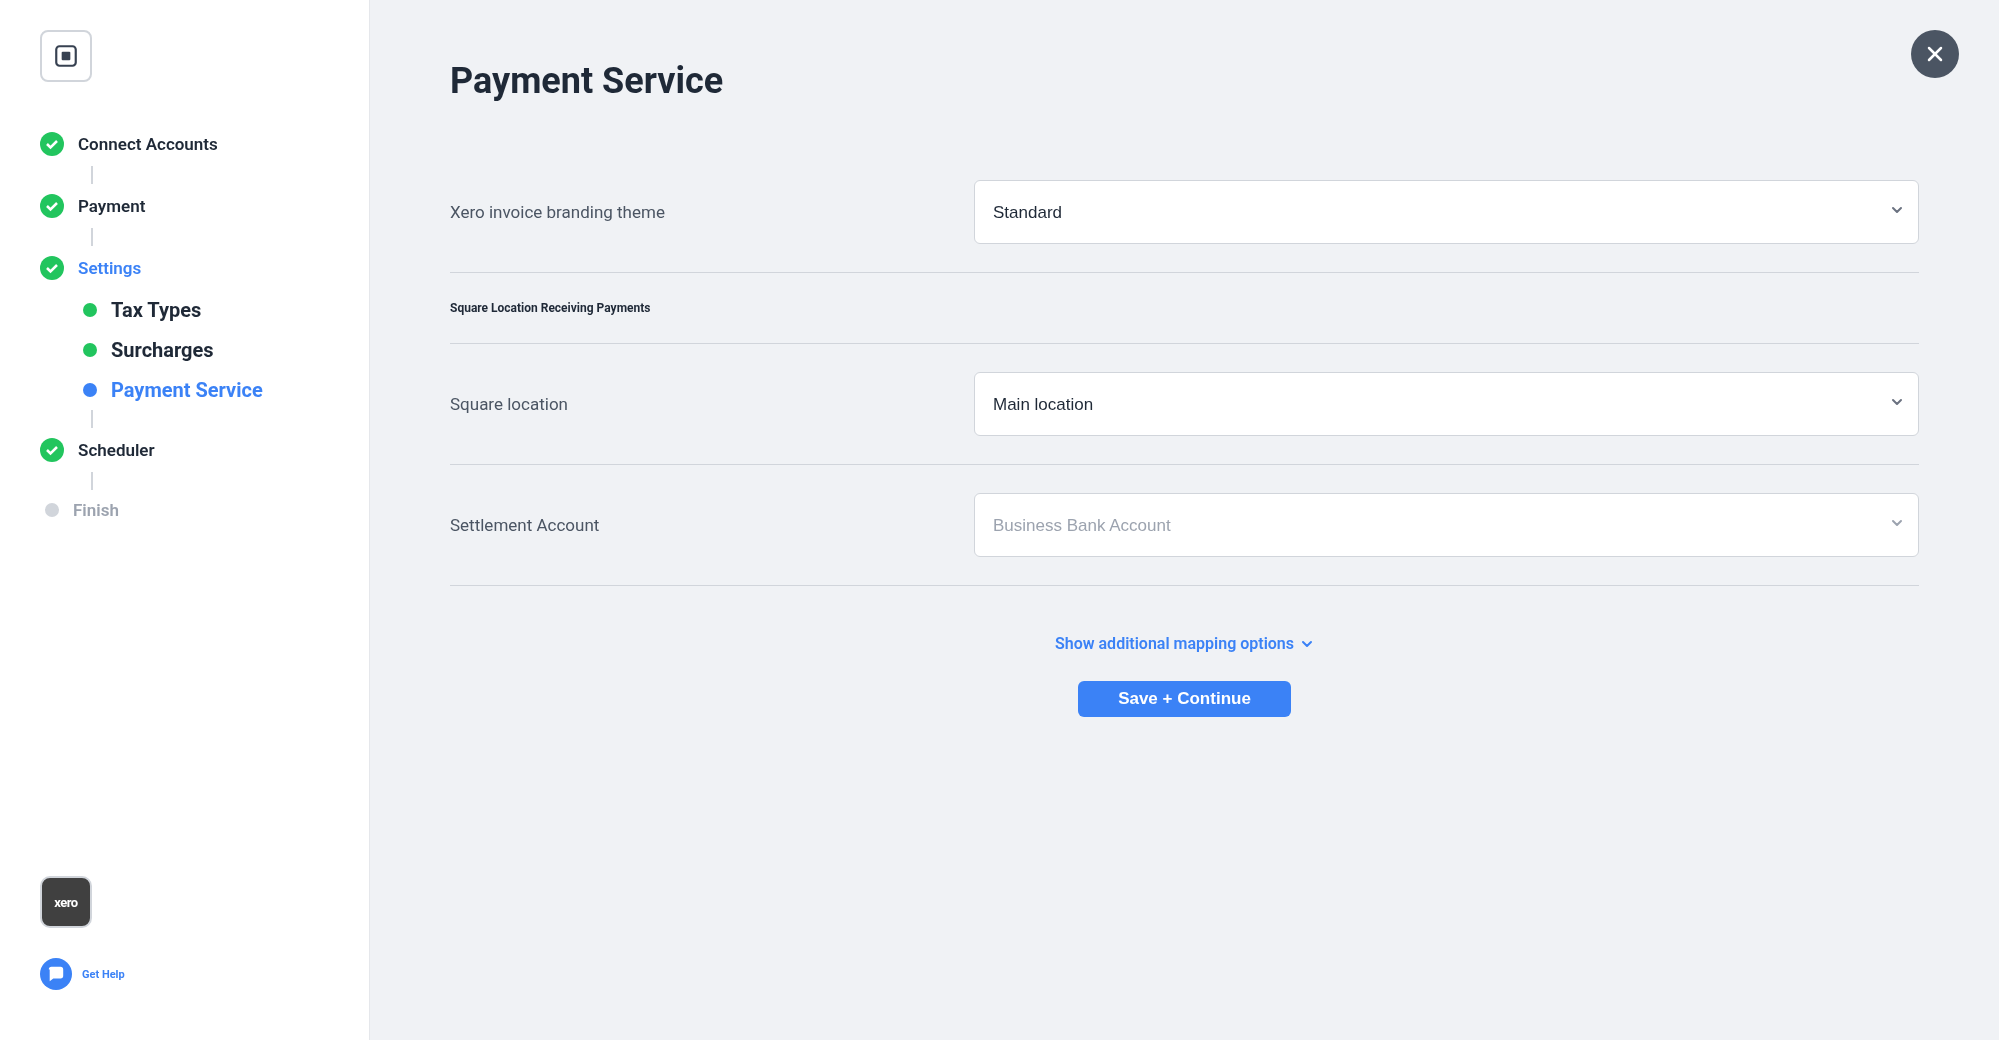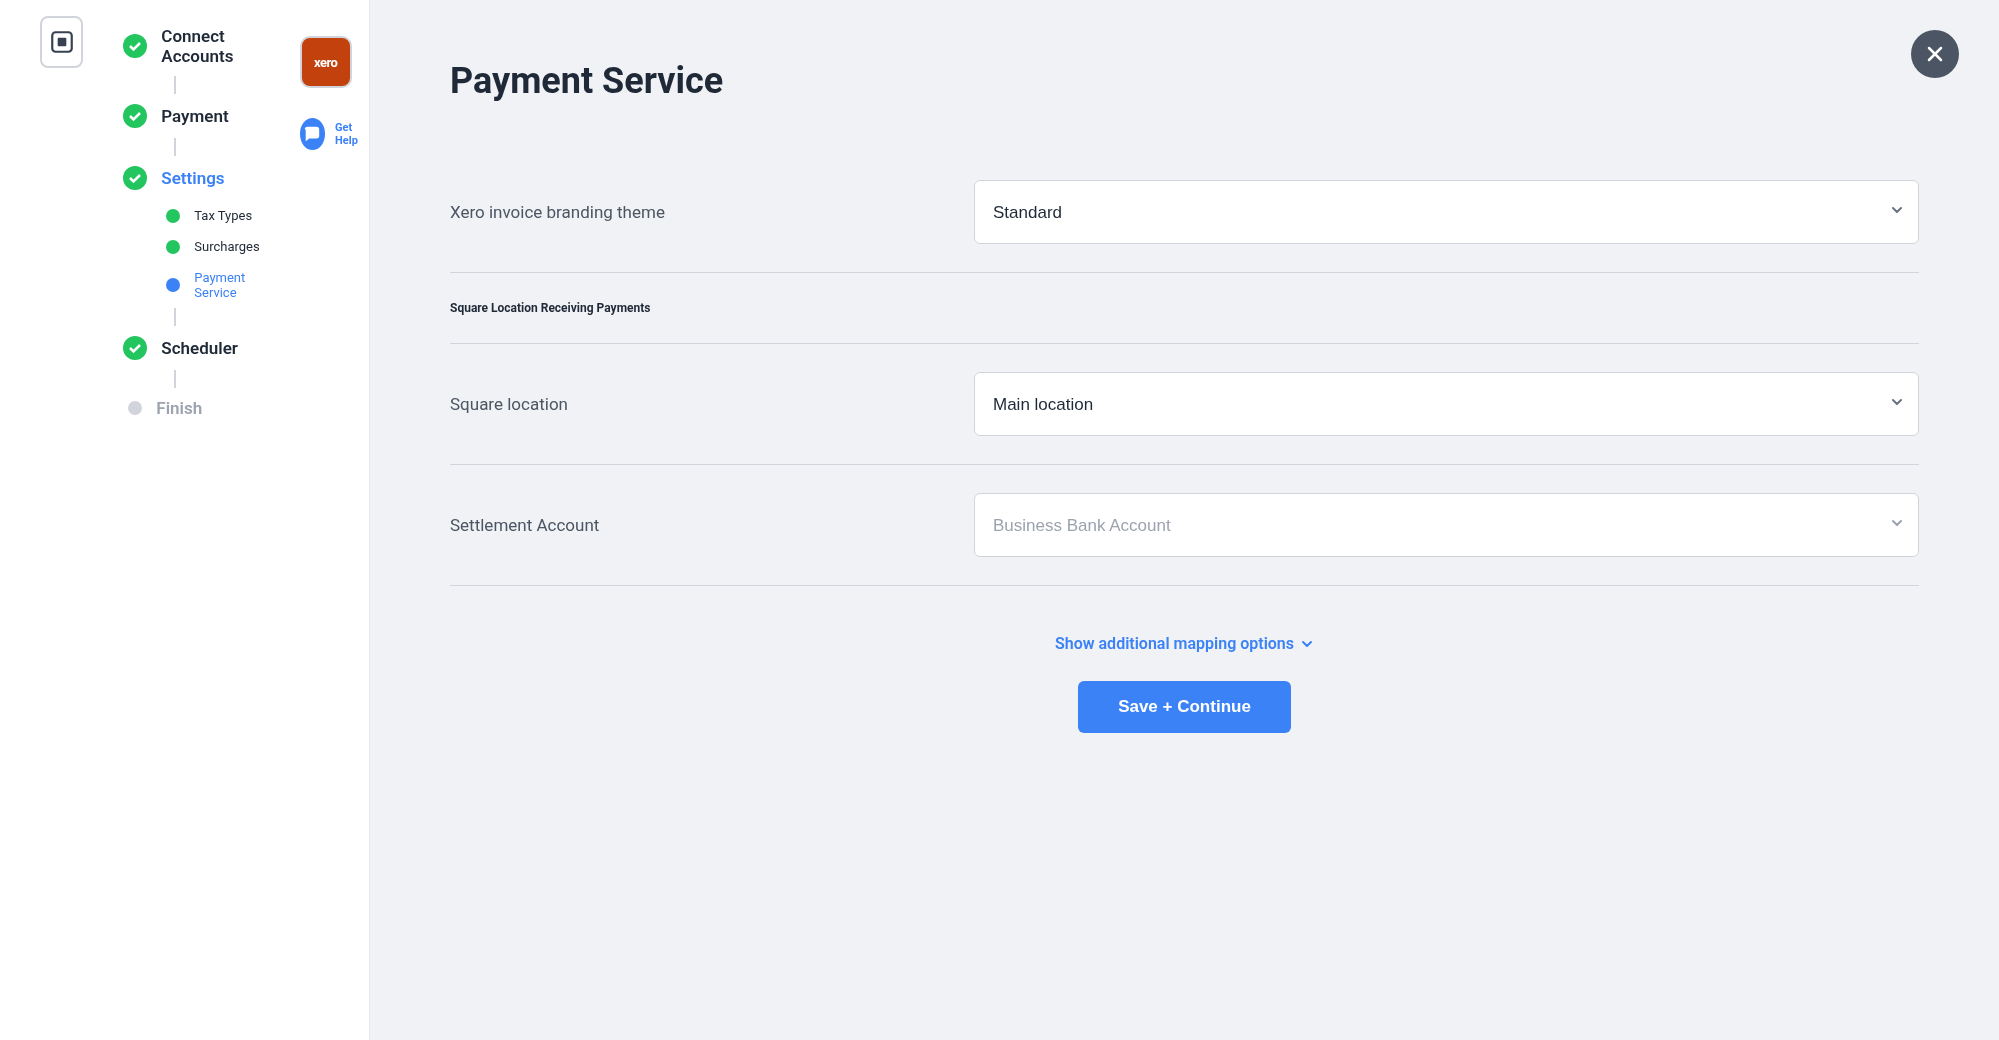--- a/index.html
+++ b/index.html
@@ -10,22 +10,22 @@
       height: 100vh;
       overflow: hidden;
     }
 
     
     .sidebar {
       width: 370px;
       min-width: 370px;
       background: #ffffff;
       display: flex;
-      flex-direction: row;
-      padding: 16px 0;
+      flex-direction: column;
+      padding: 30px 0;
       border-right: 1px solid #e5e7eb;
       position: relative;
       height: 100%;
     }
 
     .sidebar-logo {
       width: 52px;
       height: 52px;
       border: 2px solid #d1d5db;
       border-radius: 8px;
@@ -102,22 +102,22 @@
 
     .sub-nav-item {
       display: flex;
       align-items: center;
       gap: 14px;
       padding: 8px 0;
       cursor: pointer;
     }
 
     .sub-nav-item .sub-nav-label {
-      font-size: 13px;
-      font-weight: 400;
+      font-size: 20px;
+      font-weight: 700;
       color: #1f2937;
     }
 
     .sub-nav-item .sub-nav-label.active {
       color: #3b82f6;
     }
 
     
     .nav-connector {
       width: 2px;
@@ -130,21 +130,21 @@
       padding: 20px 0 20px 40px;
       display: flex;
       flex-direction: column;
       gap: 20px;
     }
 
     .xero-badge {
       width: 52px;
       height: 52px;
       border-radius: 10px;
-      background: #c2410c;
+      background: #404040;
       display: flex;
       align-items: center;
       justify-content: center;
       border: 2px solid #d1d5db;
     }
 
     .xero-badge span {
       color: white;
       font-size: 13px;
       font-weight: 700;
@@ -299,21 +299,21 @@
     .show-more-link svg {
       width: 14px;
       height: 14px;
     }
 
     .save-btn {
       background: #3b82f6;
       color: white;
       border: none;
       border-radius: 6px;
-      padding: 16px 40px;
+      padding: 8px 40px;
       font-size: 17px;
       font-weight: 700;
       cursor: pointer;
       white-space: nowrap;
     }
 
     .form-actions-row {
       display: flex;
       align-items: center;
       justify-content: center;

